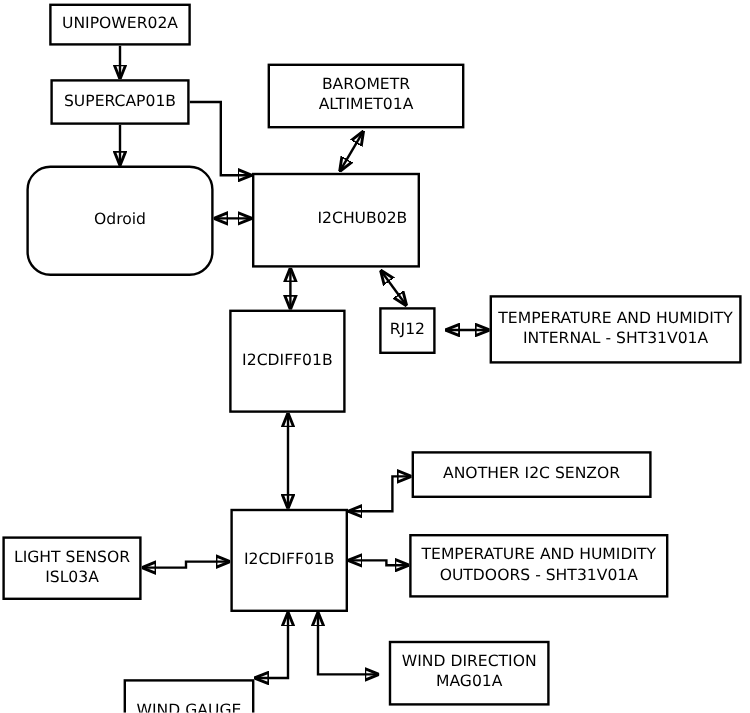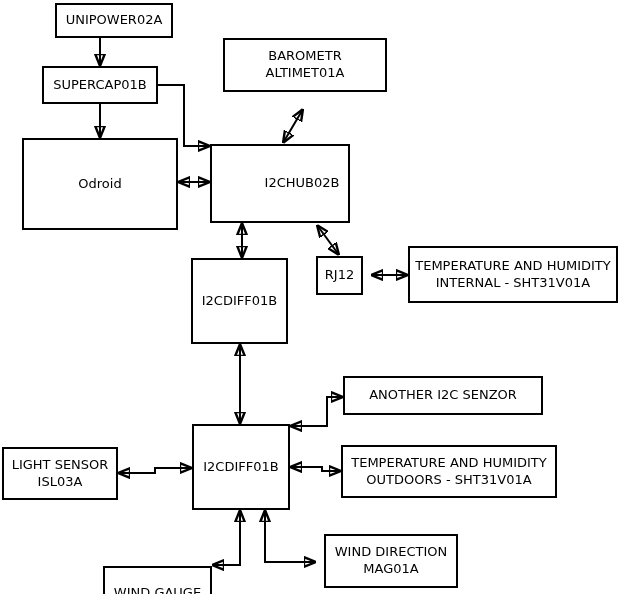--- a/index.html
+++ b/index.html
@@ -38,24 +38,24 @@
     justify-content: center;
     text-align: center;
     color: #000000;
     font-size: 13px;
     line-height: 1.3;
   }
   .node .lbl {
     white-space: pre-line;
   }
   
-  #n-unipower      { left: 41px;  top: 3px;   width: 118px; height: 35px; margin-left: 14px; }
+  #n-unipower      { left: 41px;  top: 3px;   width: 118px; height: 35px; }
   #n-supercap      { left: 42px;  top: 66px;  width: 116px; height: 38px; align-items: center; }
-  #n-odroid        { left: 22px;  top: 138px; width: 156px; height: 92px; }
-  #n-barometr      { left: 223px; top: 38px;  width: 164px; height: 54px; }
+  #n-odroid        { left: 22px;  top: 138px; width: 156px; height: 92px; border-radius: 20px; }
+  #n-barometr      { left: 223px; top: 53px;  width: 164px; height: 54px; }
   #n-i2chub        { left: 210px; top: 144px; width: 140px; height: 79px; padding-left: 44px; }
   #n-rj12          { left: 316px; top: 256px; width: 47px;  height: 39px; }
   #n-temp-internal { left: 408px; top: 246px; width: 210px; height: 57px; }
   #n-i2cdiff-upper { left: 191px; top: 258px; width: 97px;  height: 86px; }
   #n-i2cdiff-lower { left: 192px; top: 424px; width: 98px;  height: 86px; }
   #n-another       { left: 343px; top: 376px; width: 200px; height: 39px; }
   #n-temp-outdoors { left: 341px; top: 445px; width: 216px; height: 53px; }
   #n-light         { left: 2px;   top: 447px; width: 116px; height: 53px; align-items: center; }
   #n-wind-gauge    { left: 103px; top: 538px; width: 109px; height: 72px; margin-top: 28px; }
   #n-wind-dir      { left: 324px; top: 534px; width: 134px; height: 54px; }

